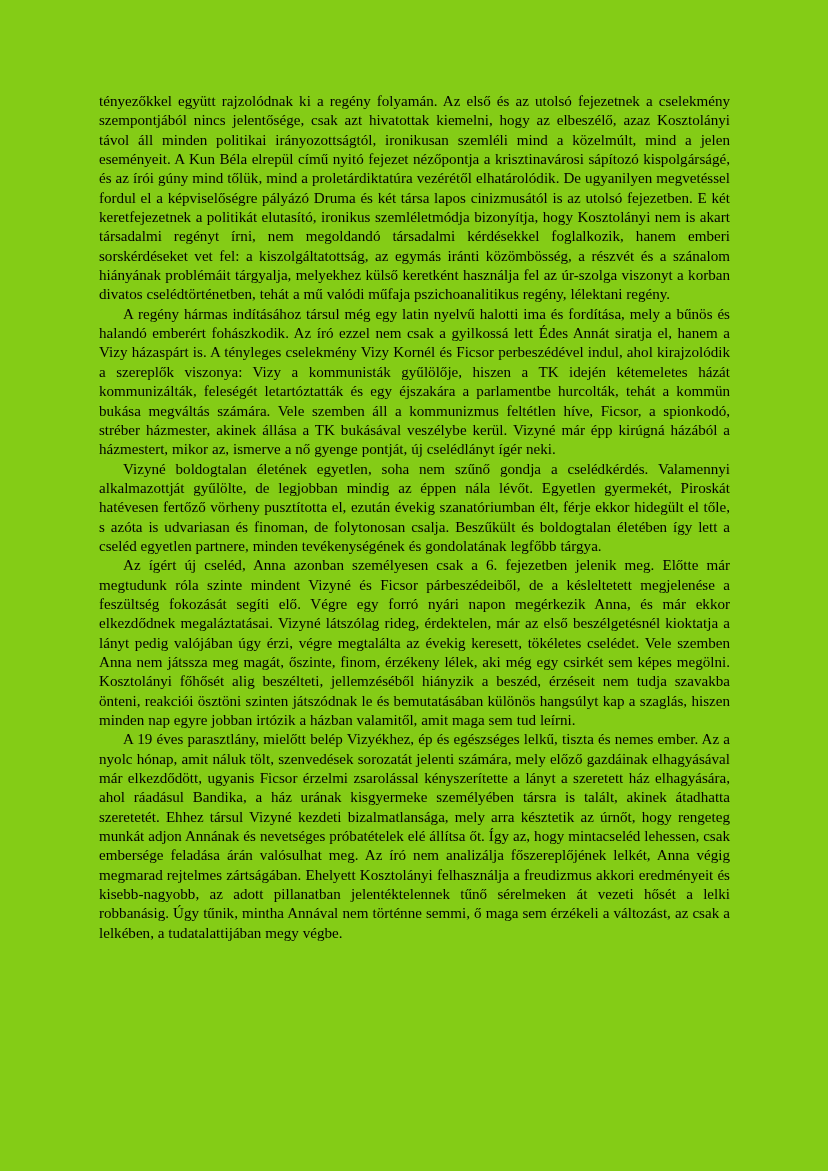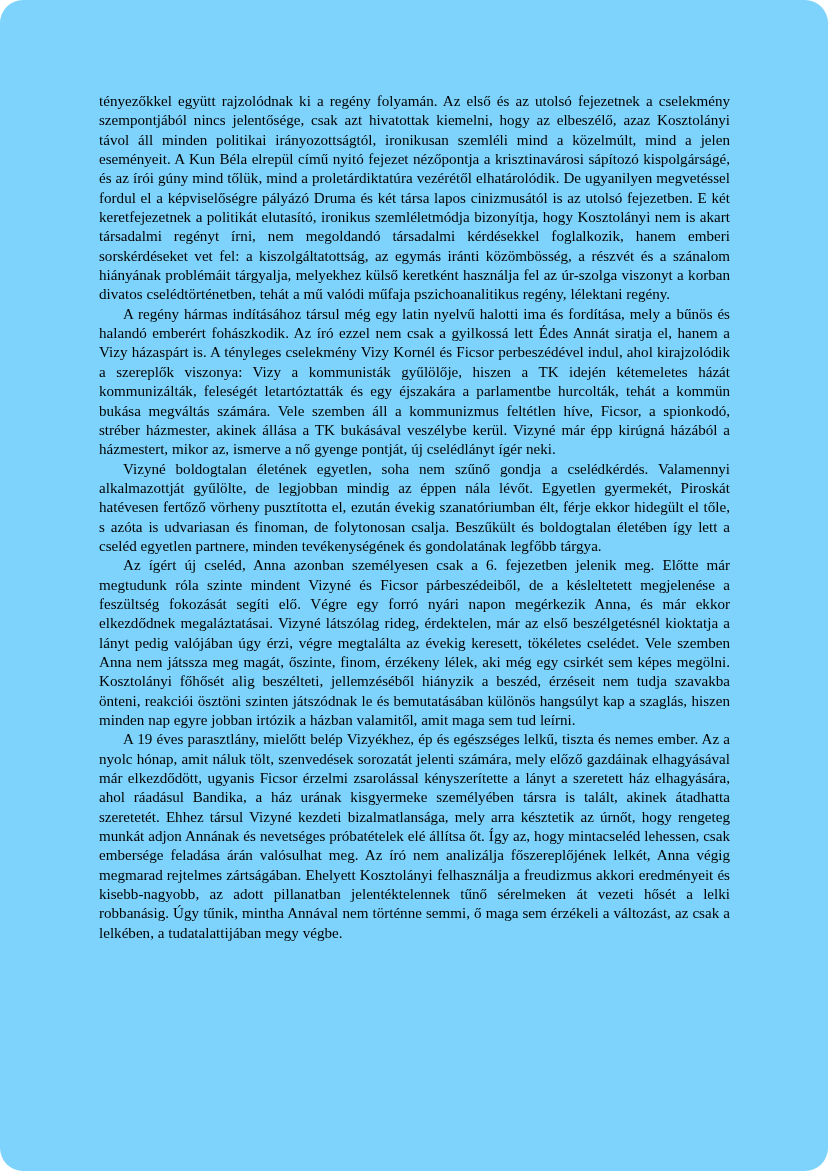--- a/index.html
+++ b/index.html
@@ -13,23 +13,22 @@
     height: 1171px;
     overflow: hidden;
     font-family: "Liberation Serif", "DejaVu Serif", serif;
     color: #000000;
     -webkit-font-smoothing: antialiased;
   }
   .page {
     position: relative;
     width: 828px;
     height: 1171px;
-    background: #7dd3fc;
+    background: #84cc16;
     box-sizing: border-box;
-    border-radius: 23px;
   }
   .text-column {
     position: absolute;
     left: 99px;
     top: 92px;
     width: 631px;
   }
   p.para {
     margin: 0;
     padding: 0;

